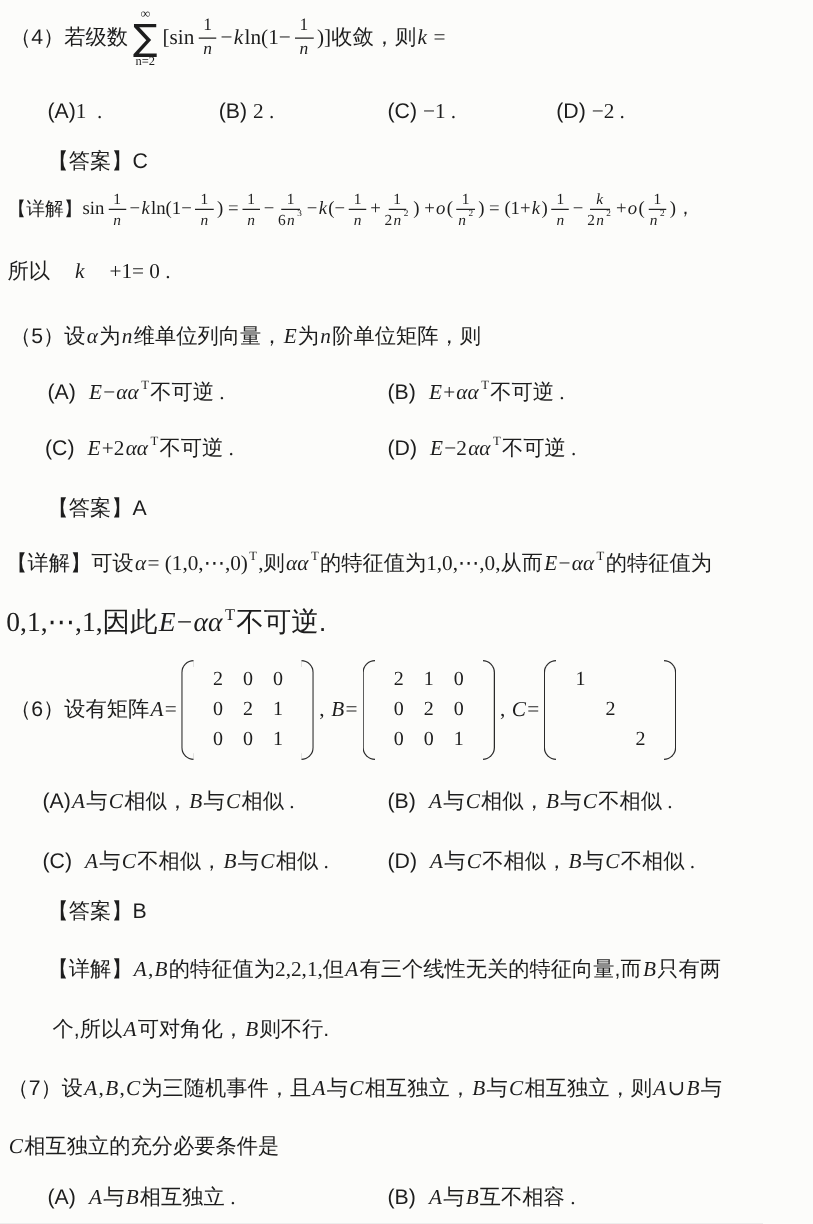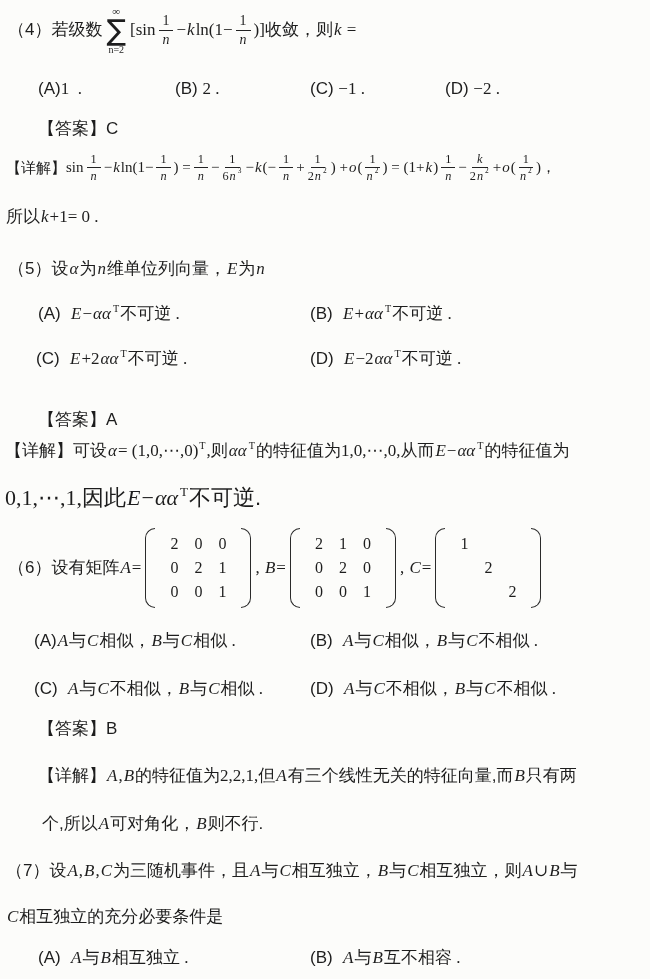--- a/index.html
+++ b/index.html
@@ -32,27 +32,27 @@
 <body>
 
 <div id="page" style="background: rgb(252, 252, 250); color: rgb(29, 29, 29);">
     <div class="line" style="top: 6px; left: 8px; font-size: 17px;"><span class="rn-zh">（4）若级数</span><span class="sum"><span class="sum-top">∞</span><span class="sum-sigma">∑</span><span class="sum-bot">n=2</span></span><span class="rn-rm">[sin</span><span class="frac"><span class="fnum"><span class="rn-rm">1</span></span><span class="fden"><span class="rn-it">n</span></span></span><span class="rn-rm">−</span><span class="rn-it">k</span><span class="rn-rm">ln(1−</span><span class="frac"><span class="fnum"><span class="rn-rm">1</span></span><span class="fden"><span class="rn-it">n</span></span></span><span class="rn-rm">)]</span><span class="rn-zh">收敛，则</span><span class="rn-it">k</span><span class="rn-rm"> =</span></div>
     <div class="line" style="top: 78px; left: 38px; font-size: 17px;"><span class="rn-zh">(A)</span><span class="rn-rm">1  .</span></div>
     <div class="line" style="top: 78px; left: 175px; font-size: 17px;"><span class="rn-zh">(B) </span><span class="rn-rm">2 .</span></div>
     <div class="line" style="top: 78px; left: 310px; font-size: 17px;"><span class="rn-zh">(C) </span><span class="rn-rm">−1 .</span></div>
     <div class="line" style="top: 78px; left: 445px; font-size: 17px;"><span class="rn-zh">(D) </span><span class="rn-rm">−2 .</span></div>
     <div class="line" style="top: 118px; left: 38px; font-size: 17px;"><span class="rn-zh">【答案】C</span></div>
     <div class="line" style="top: 152px; left: 6px; font-size: 15px;"><span class="rn-zh">【详解】</span><span class="rn-rm">sin</span><span class="frac"><span class="fnum"><span class="rn-rm">1</span></span><span class="fden"><span class="rn-it">n</span></span></span><span class="rn-rm">−</span><span class="rn-it">k</span><span class="rn-rm">ln(1−</span><span class="frac"><span class="fnum"><span class="rn-rm">1</span></span><span class="fden"><span class="rn-it">n</span></span></span><span class="rn-rm">) =</span><span class="frac"><span class="fnum"><span class="rn-rm">1</span></span><span class="fden"><span class="rn-it">n</span></span></span><span class="rn-rm">−</span><span class="frac"><span class="fnum"><span class="rn-rm">1</span></span><span class="fden"><span class="rn-rm">6</span><span class="rn-it">n</span><span class="rn-sup">3</span></span></span><span class="rn-rm">−</span><span class="rn-it">k</span><span class="rn-rm">(−</span><span class="frac"><span class="fnum"><span class="rn-rm">1</span></span><span class="fden"><span class="rn-it">n</span></span></span><span class="rn-rm">+</span><span class="frac"><span class="fnum"><span class="rn-rm">1</span></span><span class="fden"><span class="rn-rm">2</span><span class="rn-it">n</span><span class="rn-sup">2</span></span></span><span class="rn-rm">) +</span><span class="rn-it">o</span><span class="rn-rm">(</span><span class="frac"><span class="fnum"><span class="rn-rm">1</span></span><span class="fden"><span class="rn-it">n</span><span class="rn-sup">2</span></span></span><span class="rn-rm">) = (1+</span><span class="rn-it">k</span><span class="rn-rm">)</span><span class="frac"><span class="fnum"><span class="rn-rm">1</span></span><span class="fden"><span class="rn-it">n</span></span></span><span class="rn-rm">−</span><span class="frac"><span class="fnum"><span class="rn-it">k</span></span><span class="fden"><span class="rn-rm">2</span><span class="rn-it">n</span><span class="rn-sup">2</span></span></span><span class="rn-rm">+</span><span class="rn-it">o</span><span class="rn-rm">(</span><span class="frac"><span class="fnum"><span class="rn-rm">1</span></span><span class="fden"><span class="rn-it">n</span><span class="rn-sup">2</span></span></span><span class="rn-rm">)，</span></div>
-    <div class="line" style="top: 206px; left: 6px; font-size: 17px;"><span class="rn-zh">所以</span><span class="rn-it">k</span><span class="rn-rm">+1= 0 .</span></div>
-    <div class="line" style="top: 258px; left: 8px; font-size: 17px; align-items: center;"><span class="rn-zh">（5）设</span><span class="rn-it">α</span><span class="rn-zh">为</span><span class="rn-it">n</span><span class="rn-zh">维单位列向量，</span><span class="rn-it">E</span><span class="rn-zh">为</span><span class="rn-it">n</span></div>
+    <div class="line" style="top: 206px; left: 6px; font-size: 17px; gap: 19px;"><span class="rn-zh">所以</span><span class="rn-it">k</span><span class="rn-rm">+1= 0 .</span></div>
+    <div class="line" style="top: 258px; left: 8px; font-size: 17px; align-items: center;"><span class="rn-zh">（5）设</span><span class="rn-it">α</span><span class="rn-zh">为</span><span class="rn-it">n</span><span class="rn-zh">维单位列向量，</span><span class="rn-it">E</span><span class="rn-zh">为</span><span class="rn-it">n</span><span class="rn-zh">阶单位矩阵，则</span></div>
     <div class="line" style="top: 303px; left: 38px; font-size: 17px;"><span class="rn-zh">(A)  </span><span class="rn-it">E</span><span class="rn-rm">−</span><span class="rn-it">αα</span><span class="rn-sup">T</span><span class="rn-zh">不可逆</span><span class="rn-rm"> .</span></div>
     <div class="line" style="top: 303px; left: 310px; font-size: 17px;"><span class="rn-zh">(B)  </span><span class="rn-it">E</span><span class="rn-rm">+</span><span class="rn-it">αα</span><span class="rn-sup">T</span><span class="rn-zh">不可逆</span><span class="rn-rm"> .</span></div>
     <div class="line" style="top: 348px; left: 36px; font-size: 17px;"><span class="rn-zh">(C)  </span><span class="rn-it">E</span><span class="rn-rm">+2</span><span class="rn-it">αα</span><span class="rn-sup">T</span><span class="rn-zh">不可逆</span><span class="rn-rm"> .</span></div>
     <div class="line" style="top: 348px; left: 310px; font-size: 17px;"><span class="rn-zh">(D)  </span><span class="rn-it">E</span><span class="rn-rm">−2</span><span class="rn-it">αα</span><span class="rn-sup">T</span><span class="rn-zh">不可逆</span><span class="rn-rm"> .</span></div>
-    <div class="line" style="top: 396px; left: 38px; font-size: 17px; margin-top: 13px;"><span class="rn-zh">【答案】A</span></div>
+    <div class="line" style="top: 396px; left: 38px; font-size: 17px;"><span class="rn-zh">【答案】A</span></div>
     <div class="line" style="top: 440px; left: 5px; font-size: 17px;"><span class="rn-zh">【详解】可设</span><span class="rn-it">α</span><span class="rn-rm">= (1,0,⋯,0)</span><span class="rn-sup">T</span><span class="rn-rm">,</span><span class="rn-zh">则</span><span class="rn-it">αα</span><span class="rn-sup">T</span><span class="rn-zh">的特征值为</span><span class="rn-rm">1,0,⋯,0,</span><span class="rn-zh">从而</span><span class="rn-it">E</span><span class="rn-rm">−</span><span class="rn-it">αα</span><span class="rn-sup">T</span><span class="rn-zh">的特征值为</span></div>
     <div class="line" style="top: 484px; left: 5px; font-size: 22px;"><span class="rn-rm">0,1,⋯,1,</span><span class="rn-zh">因此</span><span class="rn-it">E</span><span class="rn-rm">−</span><span class="rn-it">αα</span><span class="rn-sup">T</span><span class="rn-zh">不可逆.</span></div>
     <div class="line" style="top: 528px; left: 8px; font-size: 17px;"><span class="rn-zh">（6）设有矩阵</span><span class="rn-it">A</span><span class="rn-rm">=</span><span class="mat"><span class="paren paren-l"></span><span class="mgrid" style="grid-template-columns: repeat(3, 24px);"><span class="mcell">2</span><span class="mcell">0</span><span class="mcell">0</span><span class="mcell">0</span><span class="mcell">2</span><span class="mcell">1</span><span class="mcell">0</span><span class="mcell">0</span><span class="mcell">1</span></span><span class="paren paren-r"></span></span><span class="rn-rm">, </span><span class="rn-it">B</span><span class="rn-rm">=</span><span class="mat"><span class="paren paren-l"></span><span class="mgrid" style="grid-template-columns: repeat(3, 24px);"><span class="mcell">2</span><span class="mcell">1</span><span class="mcell">0</span><span class="mcell">0</span><span class="mcell">2</span><span class="mcell">0</span><span class="mcell">0</span><span class="mcell">0</span><span class="mcell">1</span></span><span class="paren paren-r"></span></span><span class="rn-rm">, </span><span class="rn-it">C</span><span class="rn-rm">=</span><span class="mat"><span class="paren paren-l"></span><span class="mgrid" style="grid-template-columns: repeat(3, 24px);"><span class="mcell">1</span><span class="mcell"></span><span class="mcell"></span><span class="mcell"></span><span class="mcell">2</span><span class="mcell"></span><span class="mcell"></span><span class="mcell"></span><span class="mcell">2</span></span><span class="paren paren-r"></span></span></div>
     <div class="line" style="top: 630px; left: 34px; font-size: 17px;"><span class="rn-zh">(A)</span><span class="rn-it">A</span><span class="rn-zh">与</span><span class="rn-it">C</span><span class="rn-zh">相似，</span><span class="rn-it">B</span><span class="rn-zh">与</span><span class="rn-it">C</span><span class="rn-zh">相似</span><span class="rn-rm"> .</span></div>
     <div class="line" style="top: 630px; left: 310px; font-size: 17px;"><span class="rn-zh">(B)  </span><span class="rn-it">A</span><span class="rn-zh">与</span><span class="rn-it">C</span><span class="rn-zh">相似，</span><span class="rn-it">B</span><span class="rn-zh">与</span><span class="rn-it">C</span><span class="rn-zh">不相似</span><span class="rn-rm"> .</span></div>
     <div class="line" style="top: 678px; left: 34px; font-size: 17px;"><span class="rn-zh">(C)  </span><span class="rn-it">A</span><span class="rn-zh">与</span><span class="rn-it">C</span><span class="rn-zh">不相似，</span><span class="rn-it">B</span><span class="rn-zh">与</span><span class="rn-it">C</span><span class="rn-zh">相似</span><span class="rn-rm"> .</span></div>
     <div class="line" style="top: 678px; left: 310px; font-size: 17px;"><span class="rn-zh">(D)  </span><span class="rn-it">A</span><span class="rn-zh">与</span><span class="rn-it">C</span><span class="rn-zh">不相似，</span><span class="rn-it">B</span><span class="rn-zh">与</span><span class="rn-it">C</span><span class="rn-zh">不相似</span><span class="rn-rm"> .</span></div>
     <div class="line" style="top: 718px; left: 38px; font-size: 17px;"><span class="rn-zh">【答案】B</span></div>
     <div class="line" style="top: 765px; left: 38px; font-size: 17px;"><span class="rn-zh">【详解】</span><span class="rn-it">A</span><span class="rn-rm">,</span><span class="rn-it">B</span><span class="rn-zh">的特征值为</span><span class="rn-rm">2,2,1,</span><span class="rn-zh">但</span><span class="rn-it">A</span><span class="rn-zh">有三个线性无关的特征向量,而</span><span class="rn-it">B</span><span class="rn-zh">只有两</span></div>
     <div class="line" style="top: 813px; left: 6px; font-size: 17px; margin-left: 36px;"><span class="rn-zh">个,所以</span><span class="rn-it">A</span><span class="rn-zh">可对角化，</span><span class="rn-it">B</span><span class="rn-zh">则不行.</span></div>

